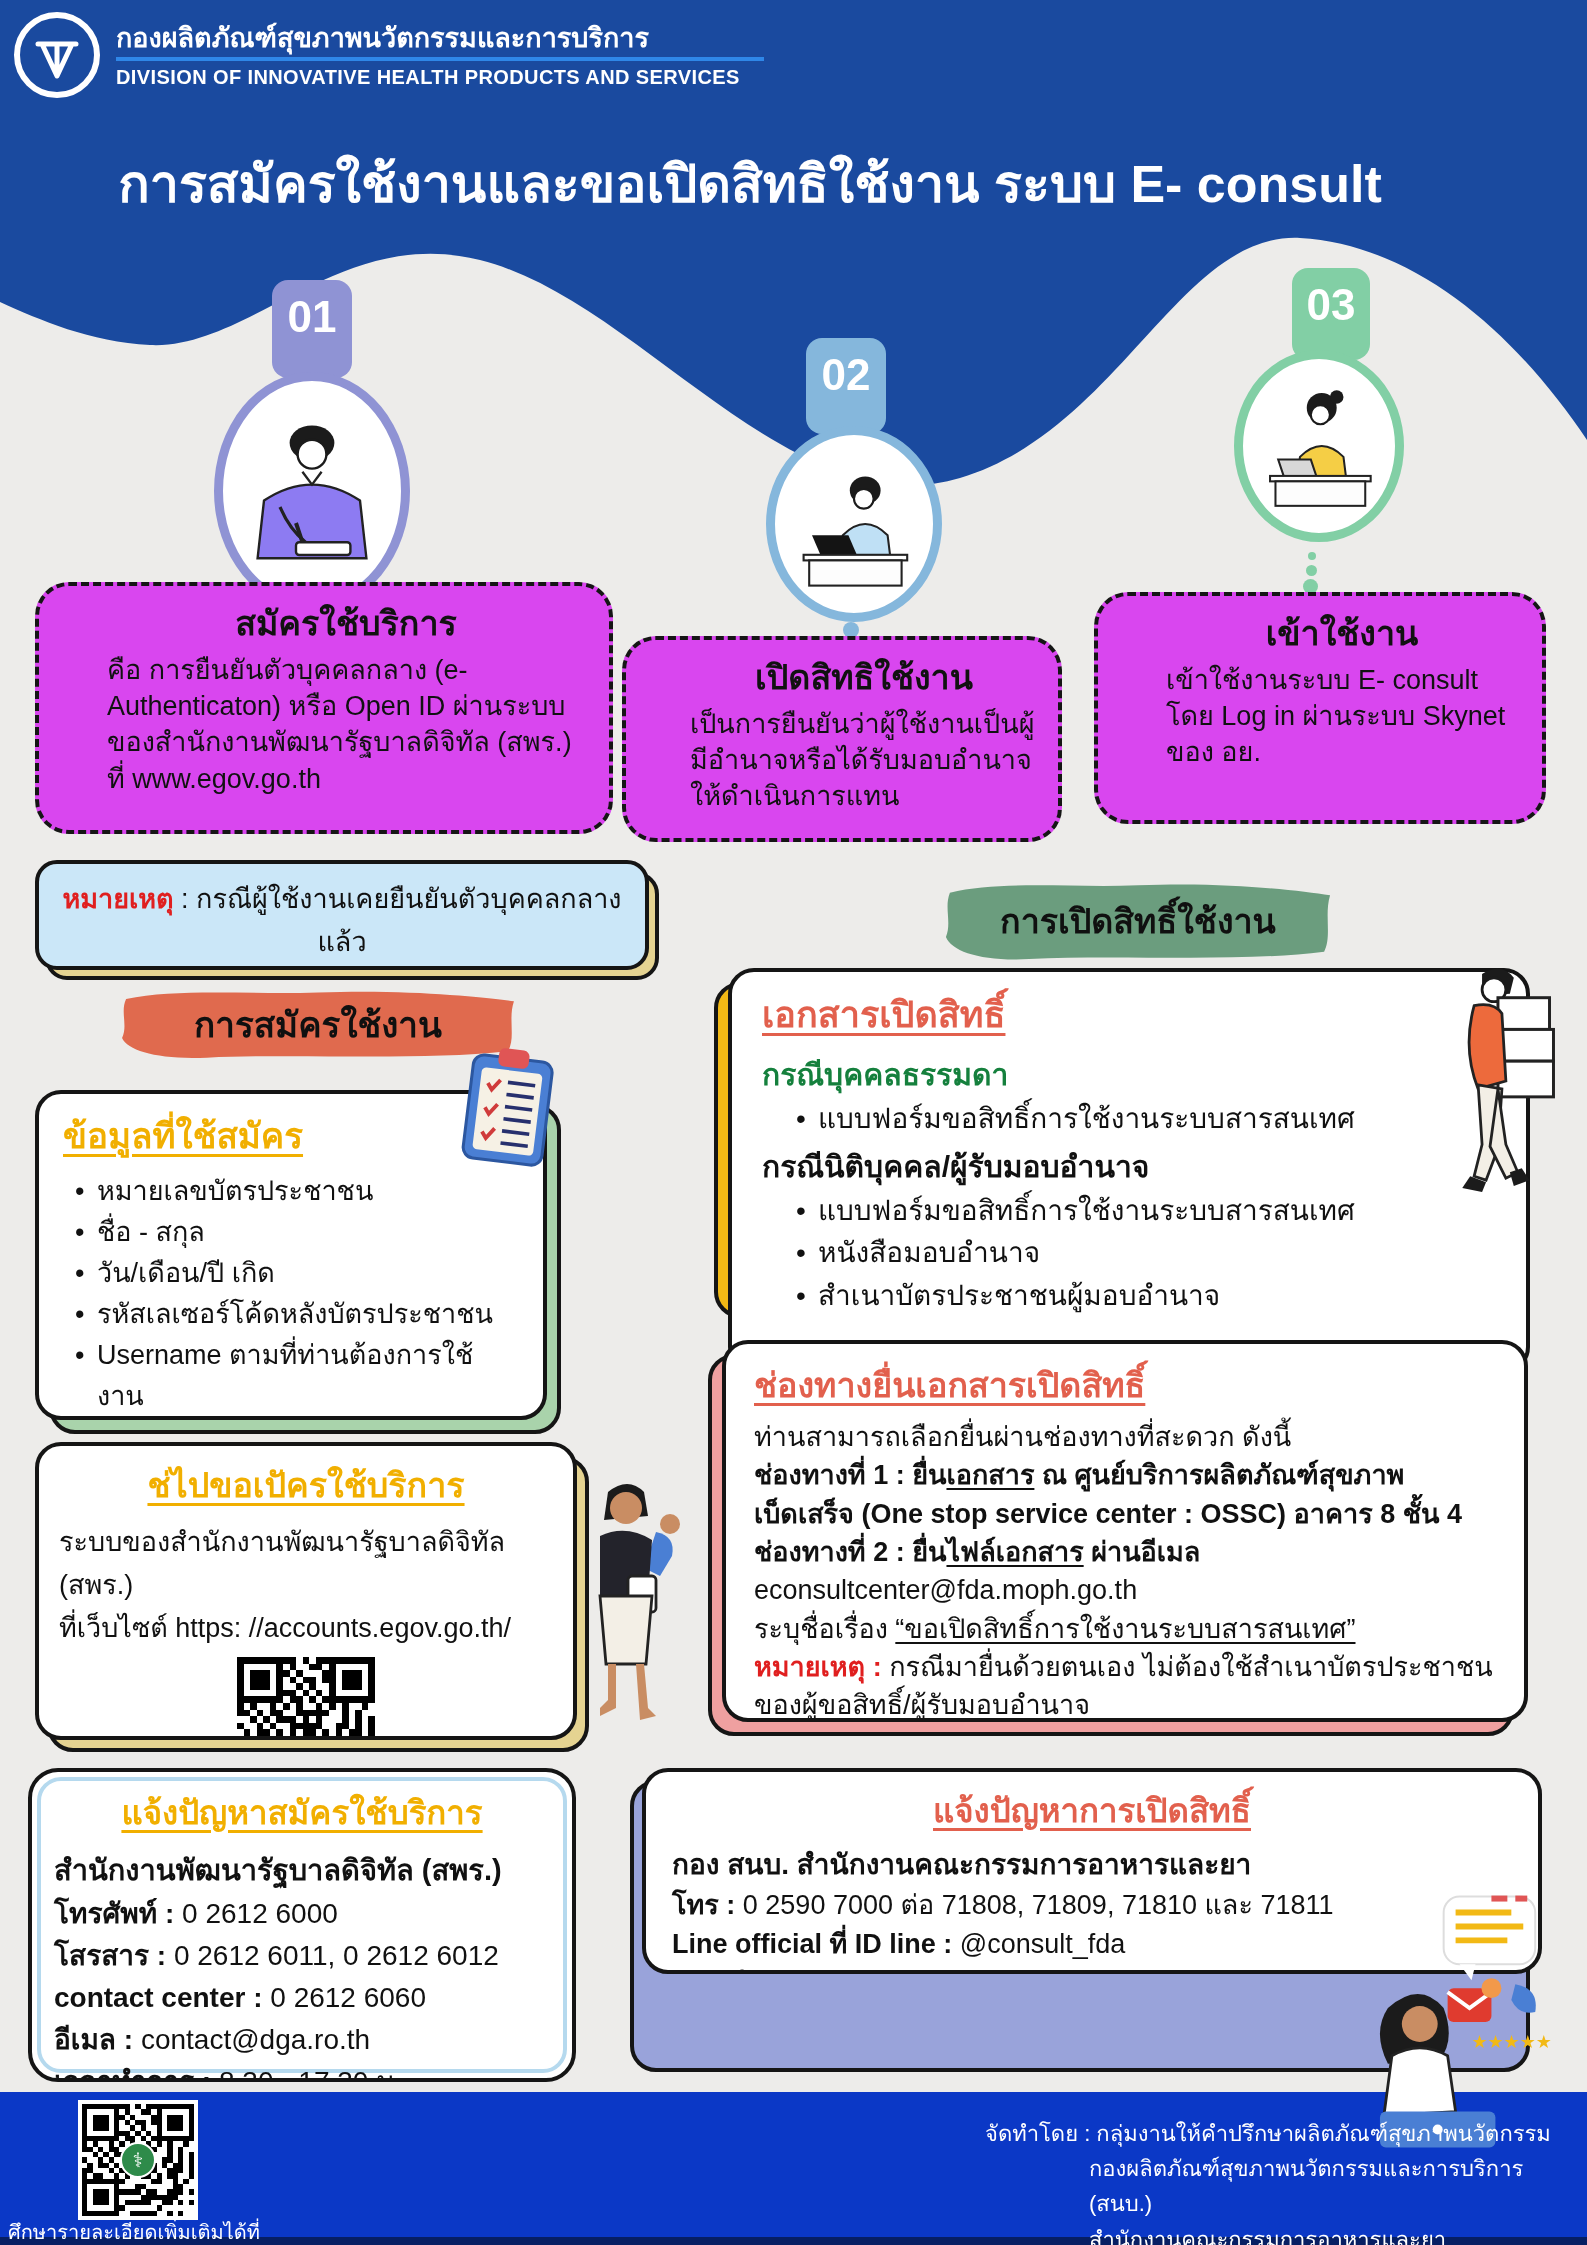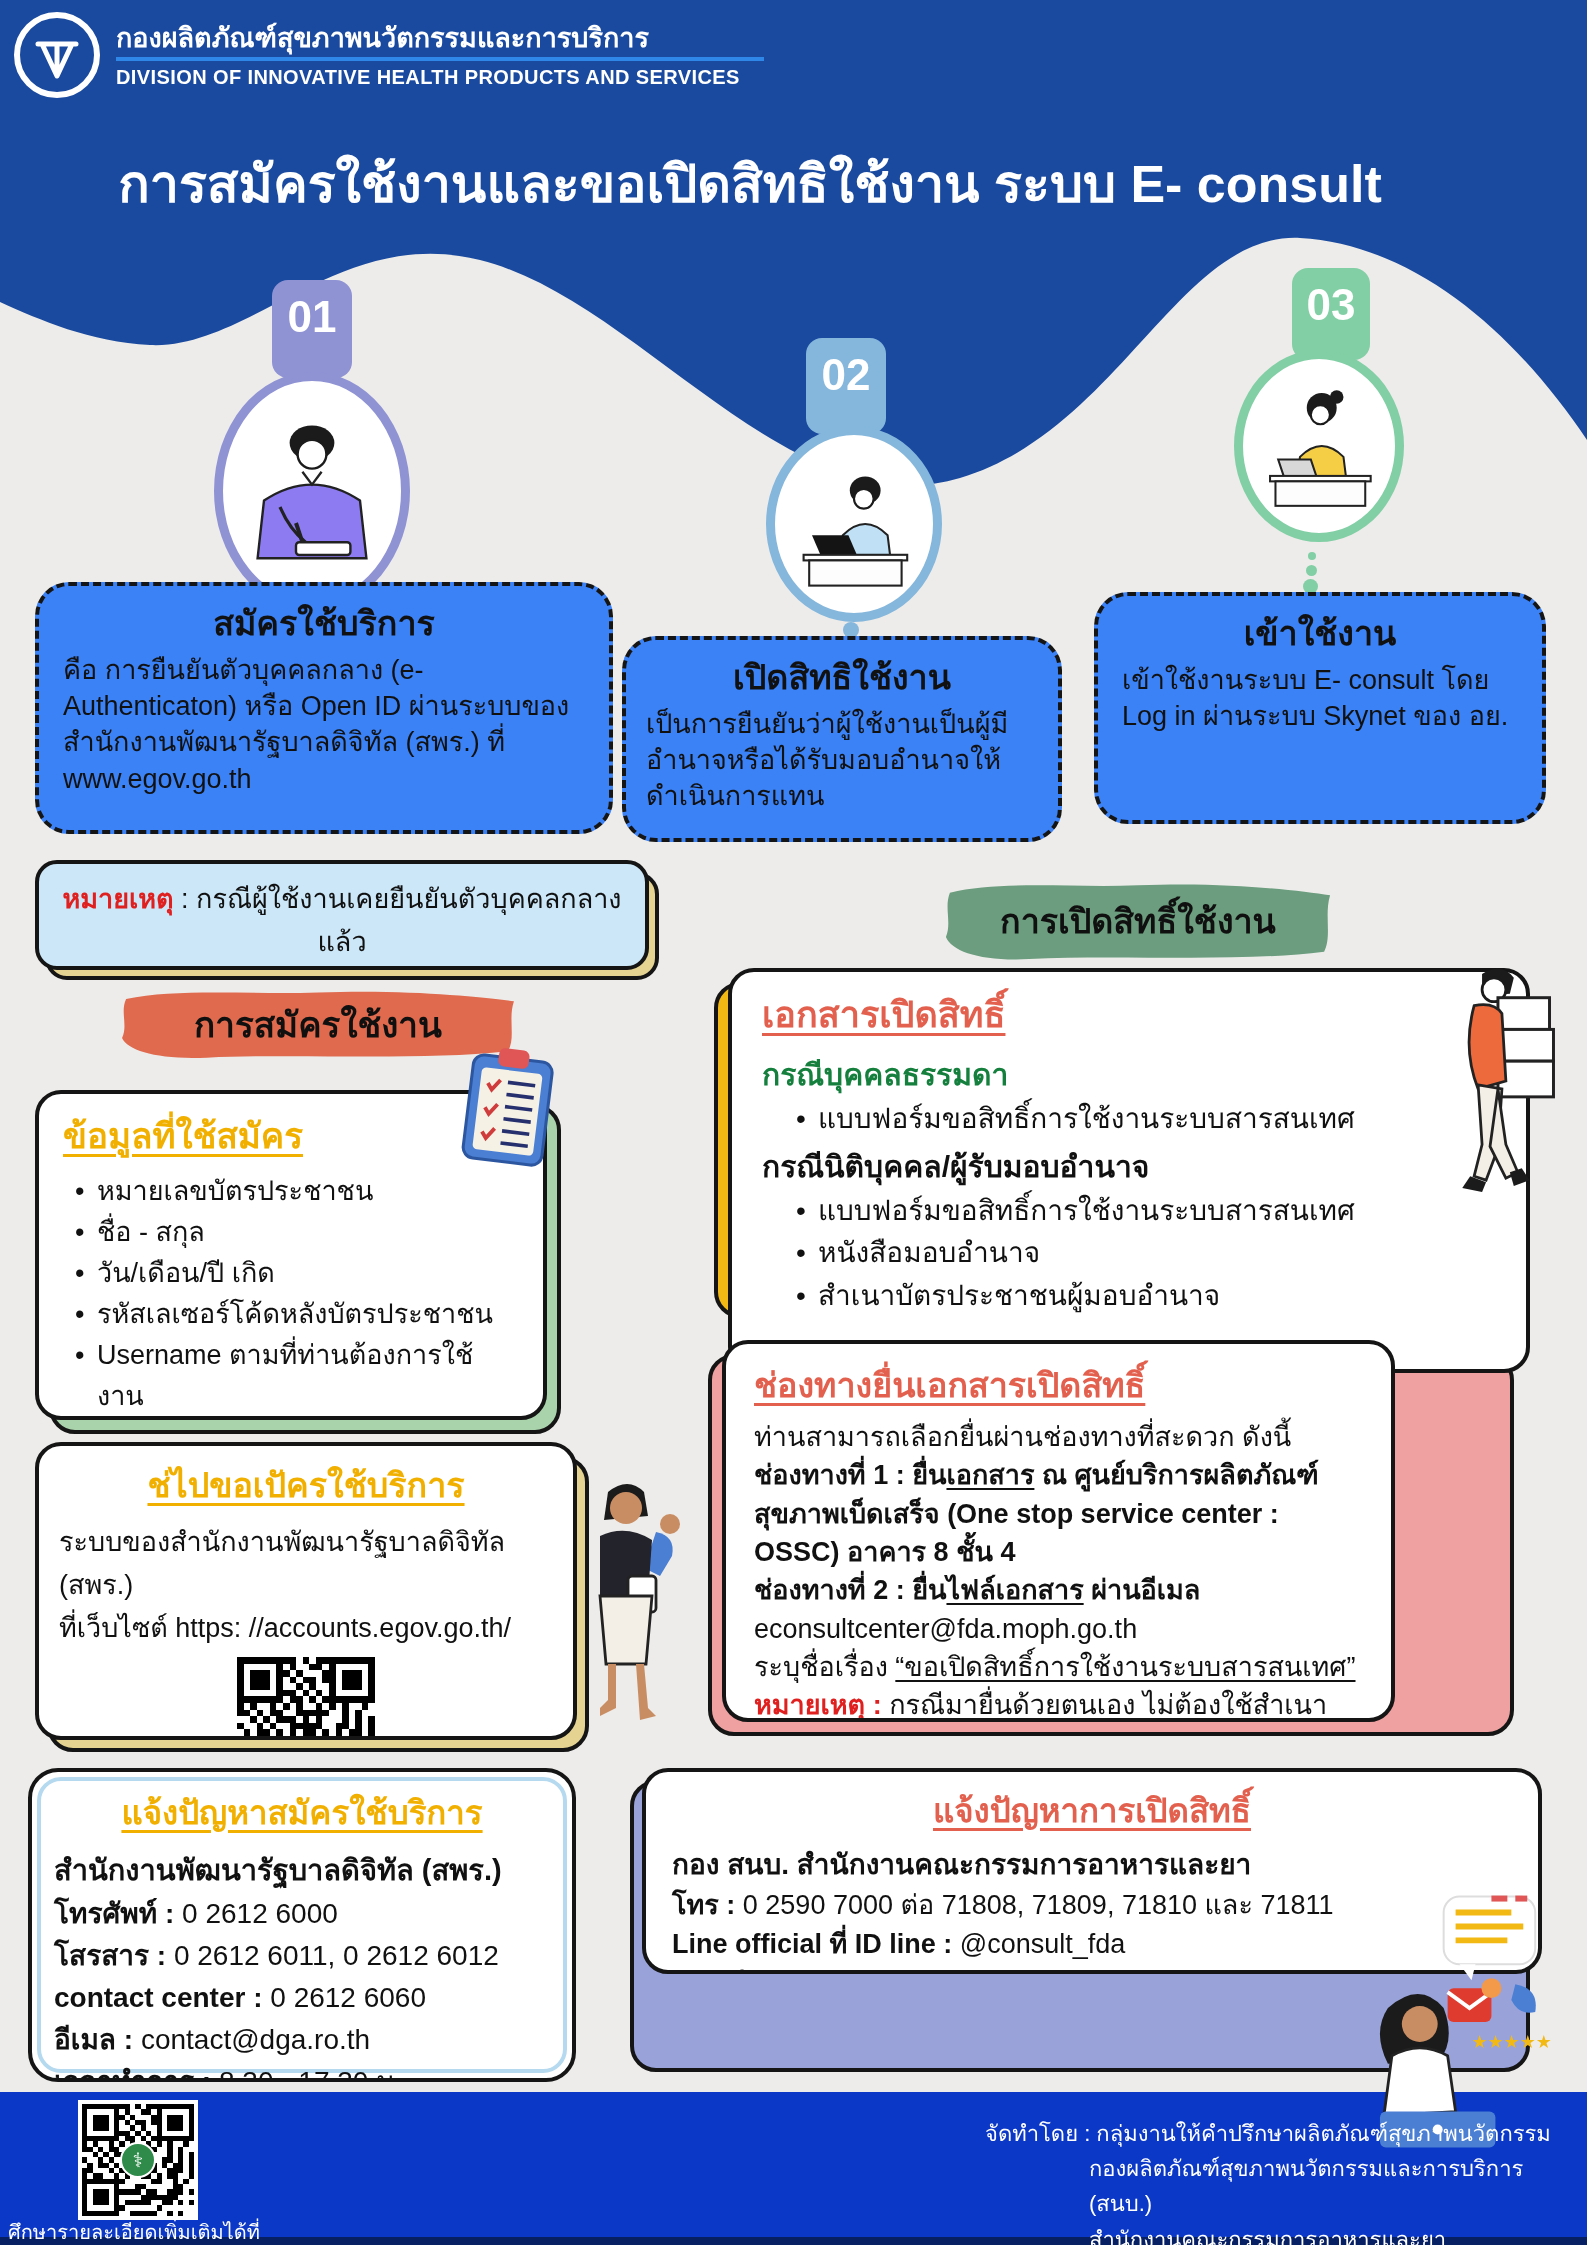--- a/index.html
+++ b/index.html
@@ -7,21 +7,21 @@
   body { font-family:"Liberation Sans","DejaVu Sans",sans-serif; background:#e9e8e6; }
   .page { position:relative; width:1587px; height:2245px; background:#edecea; overflow:hidden; }
   .abs { position:absolute; }
   .th { overflow-wrap:anywhere; }
   .wave { position:absolute; left:0; top:0; z-index:1; }
   .white { color:#fff; }
   .bold { font-weight:bold; }
   .badge { position:absolute; z-index:2; border-radius:16px; display:flex; align-items:flex-start; justify-content:center; color:#fff; font-size:44px; font-weight:bold; padding-top:12px; }
   .circle { position:absolute; z-index:3; background:#fff; border-radius:50%; overflow:hidden; display:flex; align-items:center; justify-content:center; }
   .dot { position:absolute; border-radius:50%; z-index:2; }
-  .dashed-box { position:absolute; z-index:4; background:#3b82f6; border:4px dashed #151515; border-radius:34px; overflow:hidden; }
+  .dashed-box { position:absolute; z-index:4; background:#d946ef; border:4px dashed #151515; border-radius:34px; overflow:hidden;padding-left:44px; }
   .dashed-box h2 { text-align:center; font-size:34px; color:#111; margin-top:10px; }
   .dashed-box p { font-size:27px; color:#111; line-height:1.34; padding:2px 24px 0 24px; }
   .shadow-box { position:absolute; border:4px solid #151515; border-radius:26px; }
   .main-box { position:absolute; background:#fff; border:4px solid #151515; border-radius:26px; overflow:hidden; z-index:4; }
   .brush { position:absolute; z-index:4; display:flex; align-items:center; justify-content:center; }
   .brush span { position:relative; z-index:2; font-size:35px; font-weight:bold; color:#101010; }
   .brush svg { position:absolute; inset:0; width:100%; height:100%; }
   .u-title { font-weight:bold; text-decoration:underline; text-underline-offset:6px; text-decoration-thickness:3px; }
   ul.blist { list-style:none; }
   ul.blist li { position:relative; padding-left:34px; font-size:27px; color:#111; line-height:1.52; }
@@ -187,21 +187,21 @@
     <rect x="40" y="34" width="26" height="16" fill="#fff" stroke="#222" stroke-width="1.5"></rect>
     <rect x="38" y="50" width="28" height="18" fill="#fff" stroke="#222" stroke-width="1.5"></rect>
     <path d="M26,22 q10,-2 14,4 l2,34 -14,4 q-8,-20 -2,-42 Z" fill="#ed6a3c" stroke="#222" stroke-width="1.4"></path>
     <path d="M28,62 l12,2 -2,30 -6,16 -6,-2 4,-16 Z" fill="#f3efe6" stroke="#222" stroke-width="1.4"></path>
     <path d="M38,64 l4,28 6,14 -6,3 -8,-16 Z" fill="#f3efe6" stroke="#222" stroke-width="1.4"></path>
     <path d="M24,108 l8,3 -2,5 -10,-2 Z" fill="#1b1b1b"></path>
     <path d="M44,106 l6,-2 4,6 -8,3 Z" fill="#1b1b1b"></path>
   </svg>
 
   <div class="shadow-box" style="left:708px;top:1354px;width:806px;height:382px;background:#efa0a0;"></div>
-  <div class="main-box" style="left:722px;top:1340px;width:673px;height:382px;padding:14px 28px;">
+  <div class="main-box" style="left:722px;top:1340px;width:806px;height:382px;padding:14px 28px;">
     <div class="u-title th" style="font-size:34px;color:#e2604d;">ช่องทางยื่นเอกสารเปิดสิทธิ์</div>
     <div class="th" style="font-size:27px;line-height:1.42;color:#111;margin-top:6px;">
       <div>ท่านสามารถเลือกยื่นผ่านช่องทางที่สะดวก ดังนี้</div>
       <div>
         <span class="bold">ช่องทางที่ 1 : ยื่น</span><span class="bold" style="text-decoration:underline;text-underline-offset:4px;">เอกสาร</span><span class="bold">  ณ ศูนย์บริการผลิตภัณฑ์สุขภาพเบ็ดเสร็จ (One stop service center : OSSC) อาคาร 8 ชั้น 4</span>
       </div>
       <div>
         <span class="bold">ช่องทางที่ 2 : ยื่น</span><span class="bold" style="text-decoration:underline;text-underline-offset:4px;">ไฟล์เอกสาร</span><span class="bold"> ผ่านอีเมล</span>
       </div>
       <div>econsultcenter@fda.moph.go.th</div>

